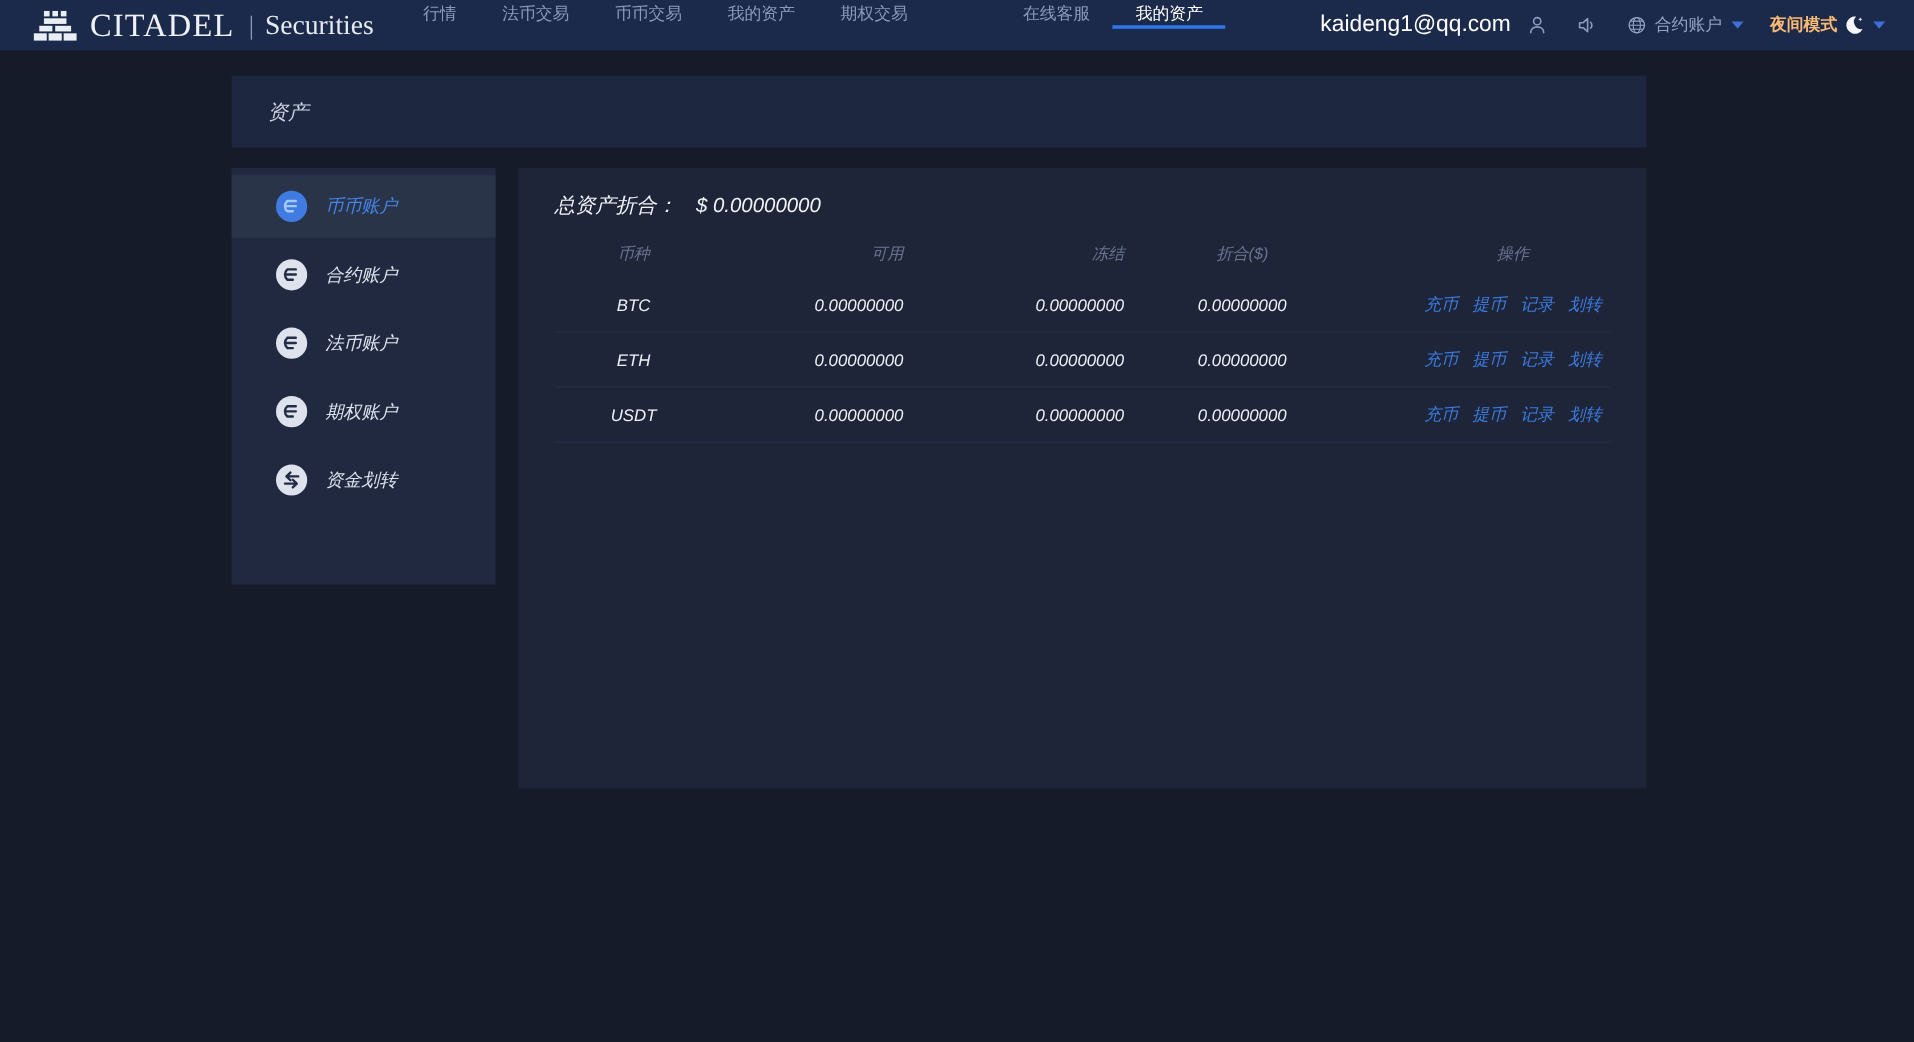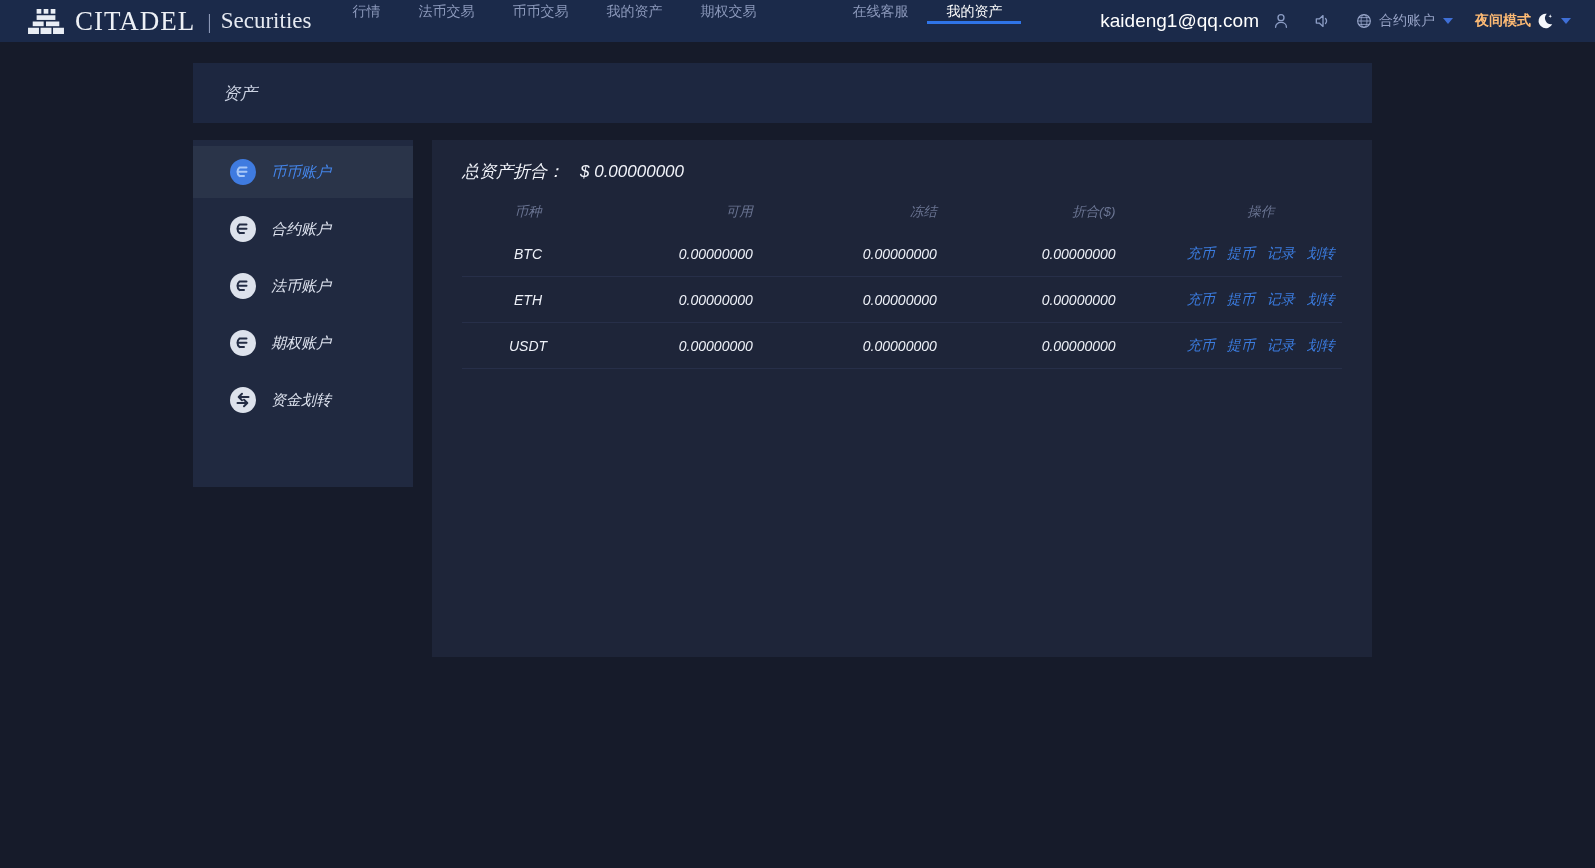--- a/index.html
+++ b/index.html
@@ -80,21 +80,21 @@
   }
   .total{color:#f2f4fa;font-size:17px;display:flex;gap:16px;align-items:baseline;}
   .table{margin-top:10px;}
   .thead,.trow{display:flex;align-items:center;}
   .thead{height:38px;color:var(--table-header-text,#6a7492);font-size:13.5px;}
   .trow{height:46px;color:#eef1f8;font-size:14px;border-bottom:1px solid var(--row-divider,#272f49);}
   .cell{flex-shrink:0;}
   .c0{width:15%;text-align:center;}
   .c1{width:21%;text-align:right;padding-right:26px;}
   .c2{width:20%;text-align:right;padding-right:18px;}
-  .c3{width:21%;text-align:right;padding-right:24px;}
+  .c3{width:21%;text-align:center;padding-right:24px;}
   .c4{width:23%;text-align:center;padding-left:40px;}
   .actions{display:flex;justify-content:center;align-items:center;gap:12px;}
   .link{color:var(--link-blue,#3b7ce0);text-decoration:none;cursor:pointer;white-space:nowrap;}
 </style>
 </head>
 <body>
 
 <header class="navbar">
   <div class="brand">
     <svg viewBox="0 0 46 32" width="36" height="25" fill="#e9edf4">

